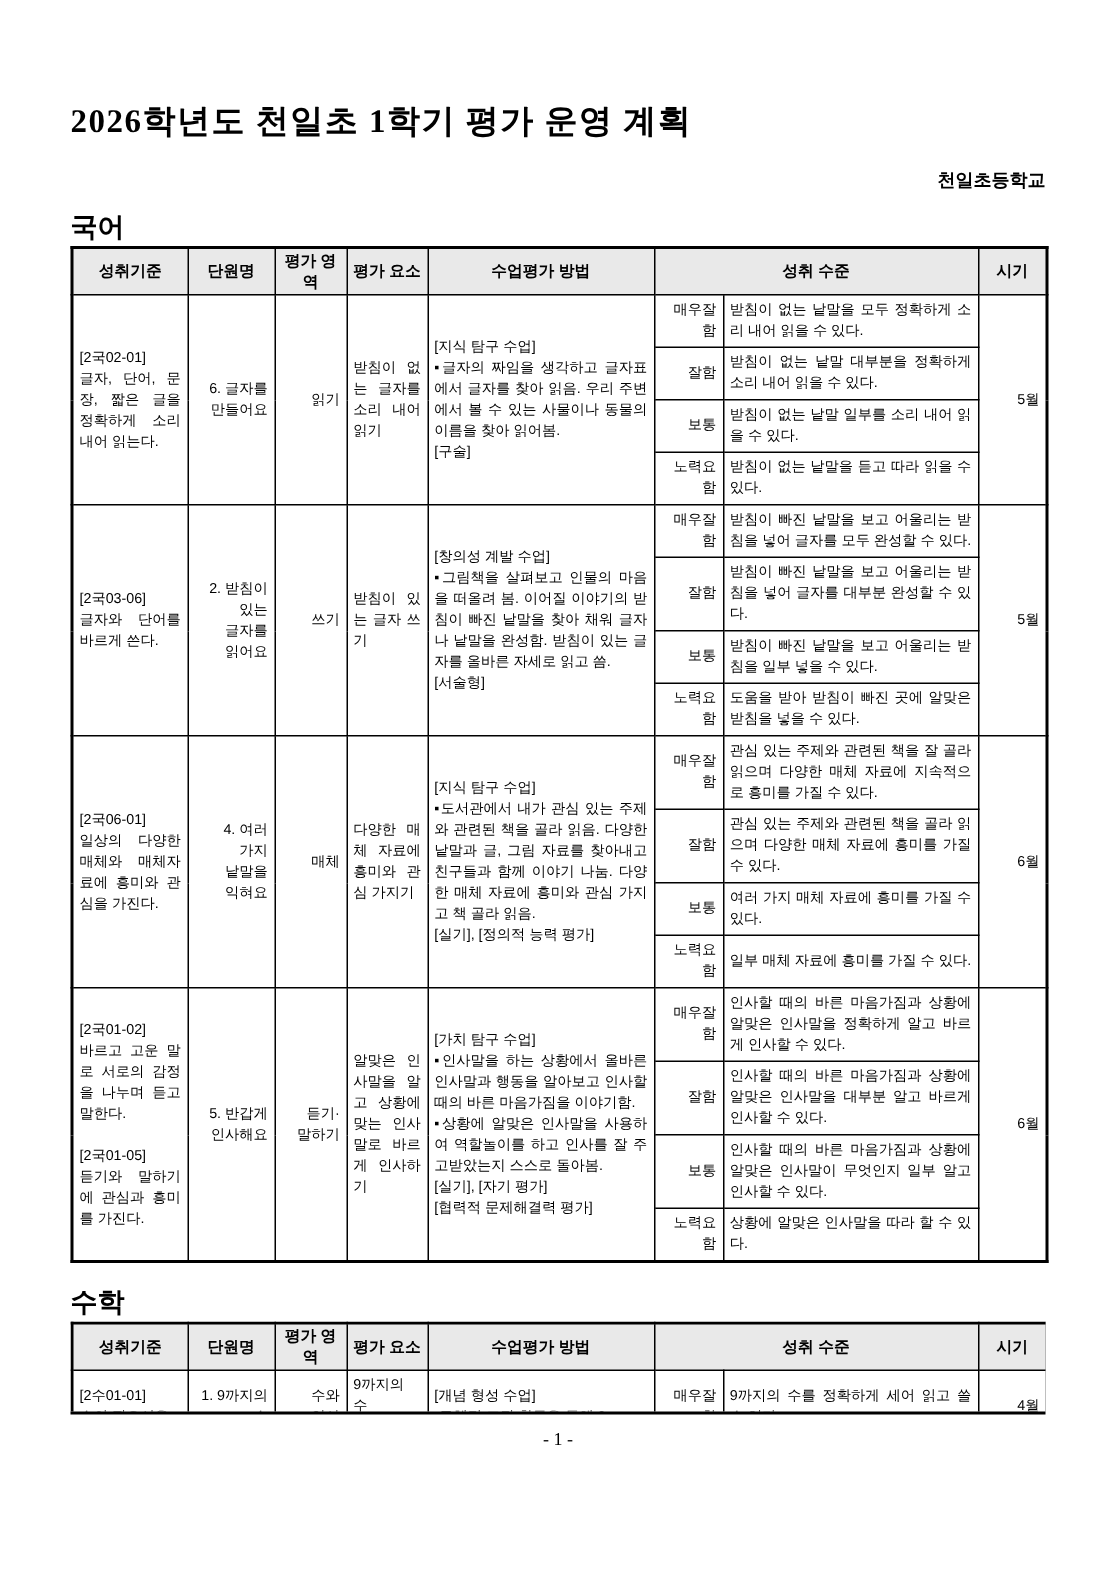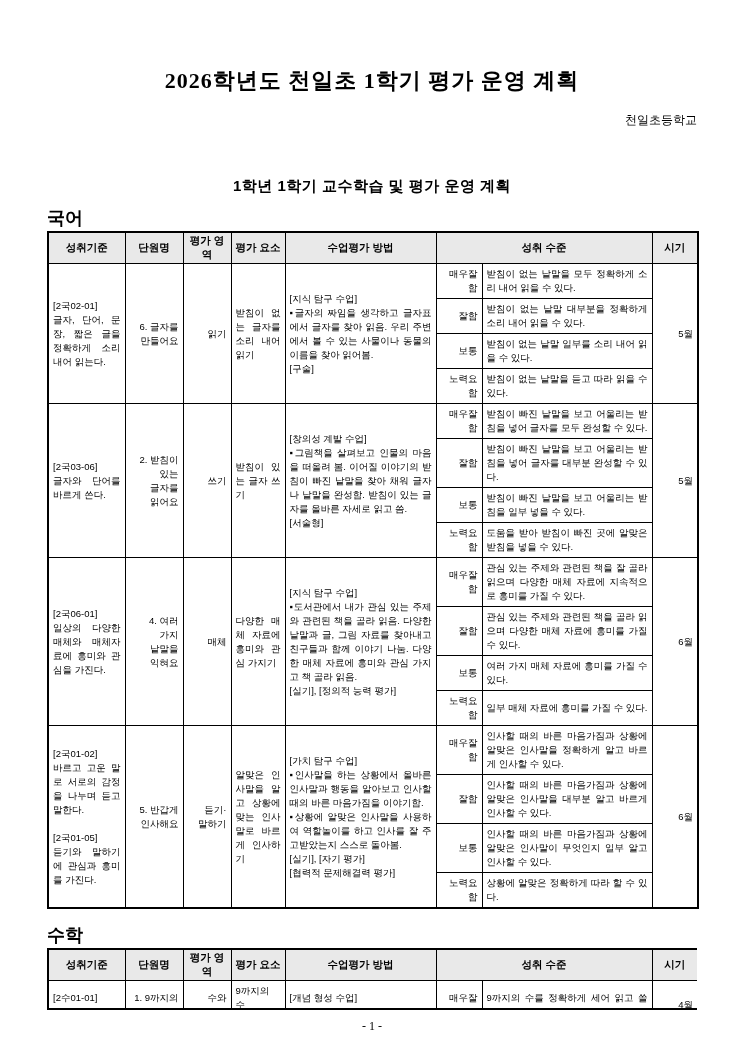--- a/index.html
+++ b/index.html
@@ -6,28 +6,29 @@
   body {
     width: 743px; height: 1050px;
     background: #ffffff;
     color: #000;
     font-family: "Liberation Sans", "DejaVu Sans", sans-serif;
     overflow: hidden;
   }
   .page { box-sizing: border-box; width: 743px; height: 1050px; padding: 66px 46px 0 47px; }
 
   .doc-title {
-    margin: 0; text-align: center;
+    margin: 0; text-align: left;
     font-family: "Liberation Serif", "DejaVu Serif", serif;
     font-size: 22px; font-weight: bold; letter-spacing: 1px;
   }
   .school {
     margin-top: 16px; text-align: right;
     font-family: "Liberation Serif", "DejaVu Serif", serif;
     font-size: 12px;
+    font-weight: bold;
   }
   .section-title {
     margin: 48px 0 0 0; text-align: center;
     font-size: 15px; font-weight: bold; letter-spacing: 0.5px;
   }
   .subject-name {
     margin: 14px 0 1px 0;
     font-size: 18px; font-weight: bold;
   }
   .subject-section:first-child .subject-name { margin-top: 10px; }
@@ -73,21 +74,20 @@
     font-family: "Liberation Serif", "DejaVu Serif", serif;
     font-size: 12px;
   }
 </style>
 </head>
 <body>
 
 <div class="page">
   <h1 class="doc-title">2026학년도 천일초 1학기 평가 운영 계획</h1>
   <div class="school">천일초등학교</div>
-  <h2 class="section-title">1학년 1학기 교수학습 및 평가 운영 계획</h2>
   <div id="subjects-host">
   <section class="subject-section">
     <h3 class="subject-name">국어</h3>
     <div class="table-wrap">
       <table class="plan-table">
         <colgroup>
           <col class="col-1">
               <col class="col-2">
               <col class="col-3">
               <col class="col-4">
@@ -213,21 +213,21 @@
               <tr>
                 <td class="c-level-label">잘함</td>
                 <td class="c-level-desc">인사할 때의 바른 마음가짐과 상황에 알맞은 인사말을 대부분 알고 바르게 인사할 수 있다.</td>
               </tr>
               <tr>
                 <td class="c-level-label">보통</td>
                 <td class="c-level-desc">인사할 때의 바른 마음가짐과 상황에 알맞은 인사말이 무엇인지 일부 알고 인사할 수 있다.</td>
               </tr>
               <tr>
                 <td class="c-level-label">노력요함</td>
-                <td class="c-level-desc">상황에 알맞은 정확하게 따라 할 수 있다.</td>
+                <td class="c-level-desc">상황에 알맞은 인사말을 따라 할 수 있다.</td>
               </tr>
             </tbody>
       </table>
     </div>
   </section>
 
   <section class="subject-section">
     <h3 class="subject-name">수학</h3>
     <div class="table-wrap clip">
       <table class="plan-table">

